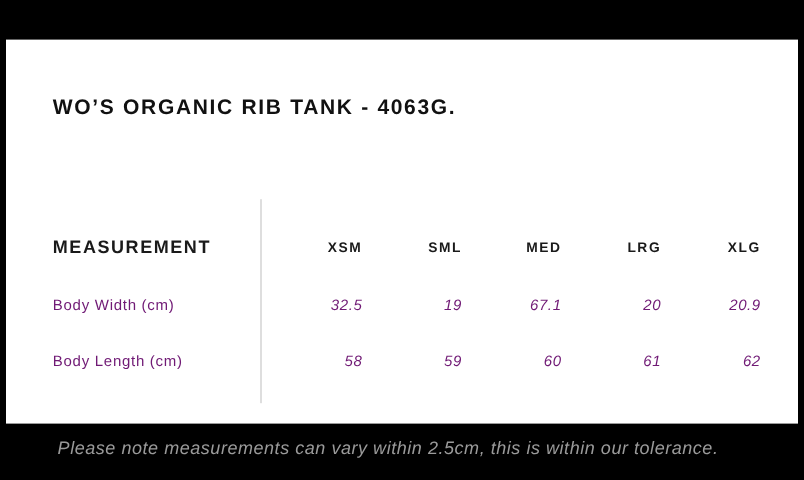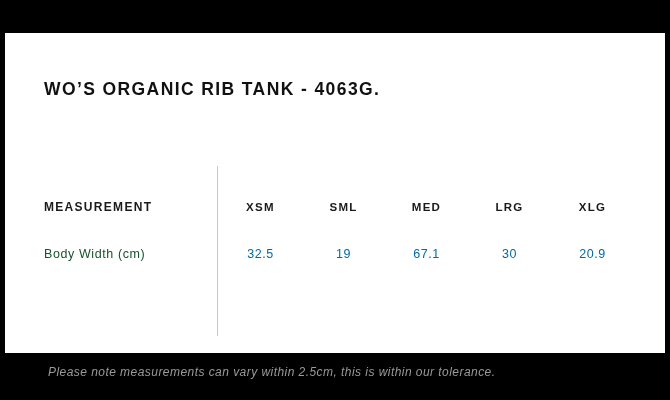--- a/index.html
+++ b/index.html
@@ -53,58 +53,59 @@
     margin: 0;
     height: 47px;
     vertical-align: middle;
   }
   .col-label {
     width: 175px;
     text-align: left;
   }
   .col-size {
     width: 83px;
-    text-align: center;
+    text-align: right;
   }
   .hdr-label {
-    font-size: 12px;
+    font-size: 15px;
     font-weight: bold;
     letter-spacing: 1.3px;
     color: #1a1a1a;
     text-transform: uppercase;
   }
   .hdr-size {
     font-size: 11.5px;
     font-weight: bold;
     letter-spacing: 1.3px;
     color: #1a1a1a;
   }
   .row-label {
     font-size: 12.5px;
     letter-spacing: 0.6px;
-    color: #14532d;
+    color: #701a75;
   }
   .cell-val {
     font-size: 12.5px;
     letter-spacing: 0.5px;
-    color: #0369a1;
+    color: #701a75;
+    font-style: italic;
   }
   .vrule {
     position: absolute;
     left: 212px;
     top: 133px;
     width: 1px;
     height: 170px;
     background: #c9c9c9;
   }
   .note {
     position: absolute;
     left: 43px;
     top: 332px;
-    font-size: 12px;
+    font-size: 15px;
     font-style: italic;
     letter-spacing: 0.45px;
     color: #9a9a9a;
     white-space: nowrap;
   }
 </style>
 </head>
 <body>
 
 <div class="page">
@@ -132,22 +133,30 @@
           <th class="col-size hdr-size">LRG</th>
           <th class="col-size hdr-size">XLG</th>
         </tr>
       </thead>
       <tbody>
         <tr>
           <td class="col-label row-label">Body Width (cm)</td>
           <td class="col-size cell-val">32.5</td>
           <td class="col-size cell-val">19</td>
           <td class="col-size cell-val">67.1</td>
-          <td class="col-size cell-val">30</td>
+          <td class="col-size cell-val">20</td>
           <td class="col-size cell-val">20.9</td>
+        </tr>
+        <tr>
+          <td class="col-label row-label">Body Length (cm)</td>
+          <td class="col-size cell-val">58</td>
+          <td class="col-size cell-val">59</td>
+          <td class="col-size cell-val">60</td>
+          <td class="col-size cell-val">61</td>
+          <td class="col-size cell-val">62</td>
         </tr>
       </tbody>
     </table>
 
     <div class="note">Please note measurements can vary within 2.5cm, this is within our tolerance.</div>
 
   </div>
 </div>
 
 </body></html>

